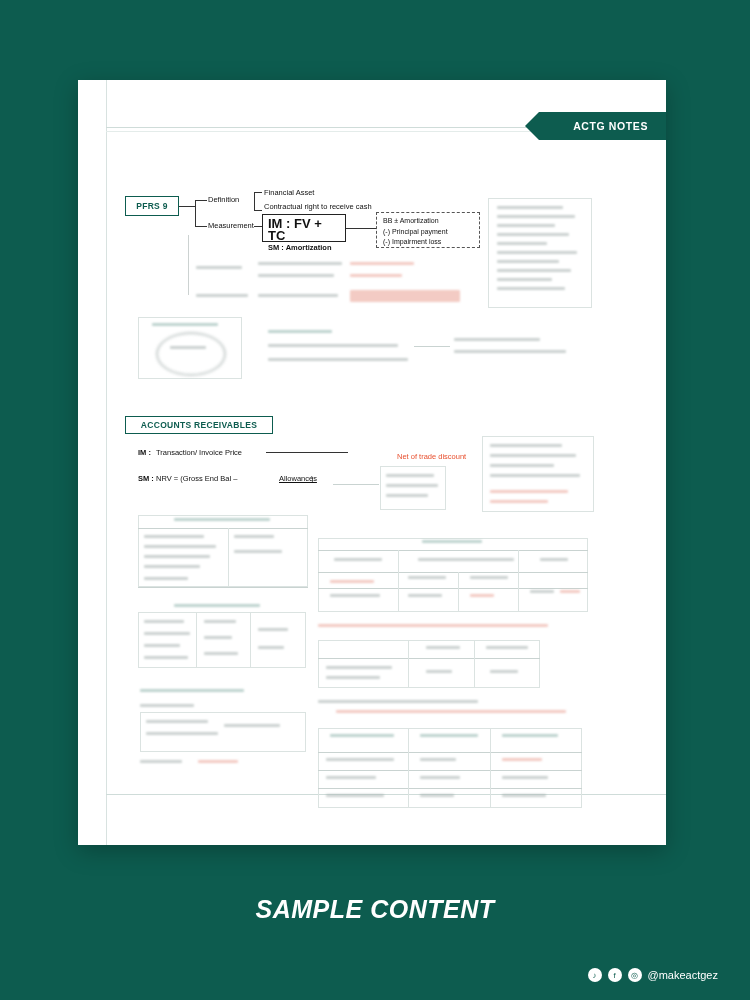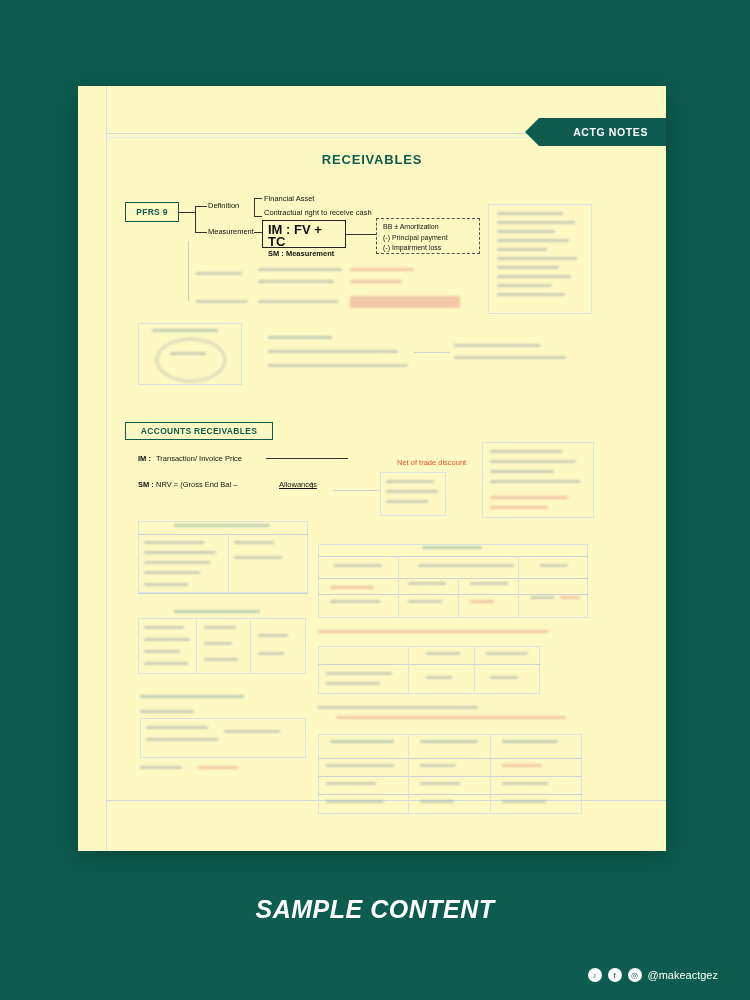--- a/index.html
+++ b/index.html
@@ -15,23 +15,22 @@
     position: relative;
   }
 
   
   .sheet {
     position: absolute;
     left: 78px;
     top: 80px;
     width: 588px;
     height: 765px;
-    background: #fef9c3;
+    background: #ffffff;
     box-shadow: 0 6px 22px rgba(0,0,0,0.25);
-    margin-top: 6px;
   }
 
   
   .sheet .rule-v {
     position: absolute;
     left: 28px;
     top: 0;
     width: 1px;
     height: 765px;
     background: #d8e2e0;
@@ -225,21 +224,20 @@
 
   <div class="rule-v"></div>
   <div class="rule-h-top"></div>
   <div class="rule-h-top2"></div>
   <div class="rule-h-bottom"></div>
 
   <div class="ribbon">
     <span>ACTG NOTES</span>
   </div>
 
-  <div class="doc-title">RECEIVABLES</div>
 
   <div class="box bx-teal" style="left:47px; top:116px; width:54px; height:20px;">
     <span>PFRS 9</span>
   </div>
 
   <div class="line-h" style="left:101px; top:126px; width:16px;"></div>
   <div class="line-v" style="left:117px; top:120px; height:26px;"></div>
   <div class="line-h" style="left:117px; top:120px; width:12px;"></div>
   <div class="line-h" style="left:117px; top:146px; width:12px;"></div>
 
@@ -249,21 +247,21 @@
   <div class="line-v" style="left:176px; top:112px; height:18px;"></div>
   <div class="line-h" style="left:176px; top:112px; width:8px;"></div>
   <div class="line-h" style="left:176px; top:130px; width:8px;"></div>
 
   <div class="lbl" style="left:186px; top:108px;">Financial Asset</div>
   <div class="lbl" style="left:186px; top:122px;">Contractual right to receive cash</div>
 
   <div class="line-h" style="left:176px; top:146px; width:8px;"></div>
   <div class="box bx-solid" style="left:184px; top:134px; width:84px; height:28px; padding:3px 5px;">
     <div style="font-weight:bold; font-size:13px; line-height:12px;">IM :  FV + TC</div>
-    <div style="font-weight:bold; font-size:7.5px; line-height:12px;">SM :  Measurement</div>
+    <div style="font-weight:bold; font-size:7.5px; line-height:12px;">SM :  Amortization</div>
   </div>
 
   <div class="line-h" style="left:268px; top:148px; width:30px;"></div>
 
   <div class="box bx-dash" style="left:298px; top:132px; width:104px; height:36px; padding:3px 6px;">
     <div style="line-height:10.5px;">BB  ±  Amortization</div>
     <div style="line-height:10.5px;">(-) Principal payment</div>
     <div style="line-height:10.5px;">(-) Impairment loss</div>
   </div>
 

